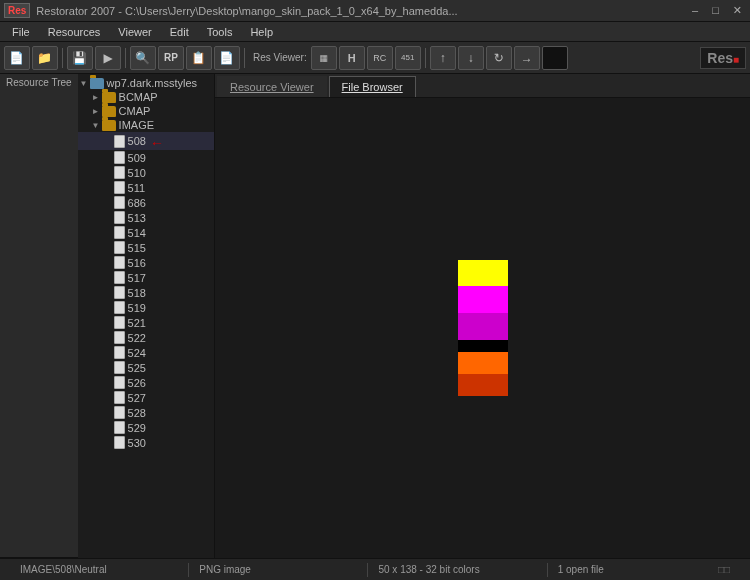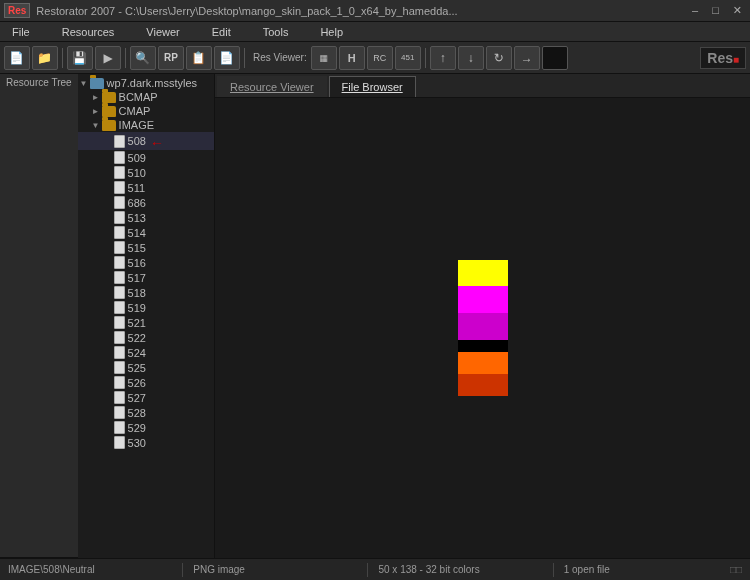--- a/index.html
+++ b/index.html
@@ -35,21 +35,21 @@
     }
 
     
     #menu-bar {
       background: #2d2d2d;
       height: 20px;
       display: flex;
       align-items: center;
       padding: 0 4px;
       border-bottom: 1px solid #111;
-      gap: 16px;
+      gap: 2px;
     }
     .menu-item {
       padding: 2px 8px;
       cursor: pointer;
       color: #ccc;
       font-size: 11px;
     }
 
     
     #toolbar {
@@ -241,21 +241,21 @@
     .color-block {
       width: 50px;
     }
 
     
     #status-bar {
       background: #252525;
       height: 22px;
       display: flex;
       align-items: center;
-      padding: 0 8px;
+      padding: 0 20px;
       border-top: 1px solid #111;
       font-size: 10px;
       color: #999;
       gap: 2px;
     }
     .status-section {
       flex: 1;
     }
     .status-sep {
       width: 1px;

